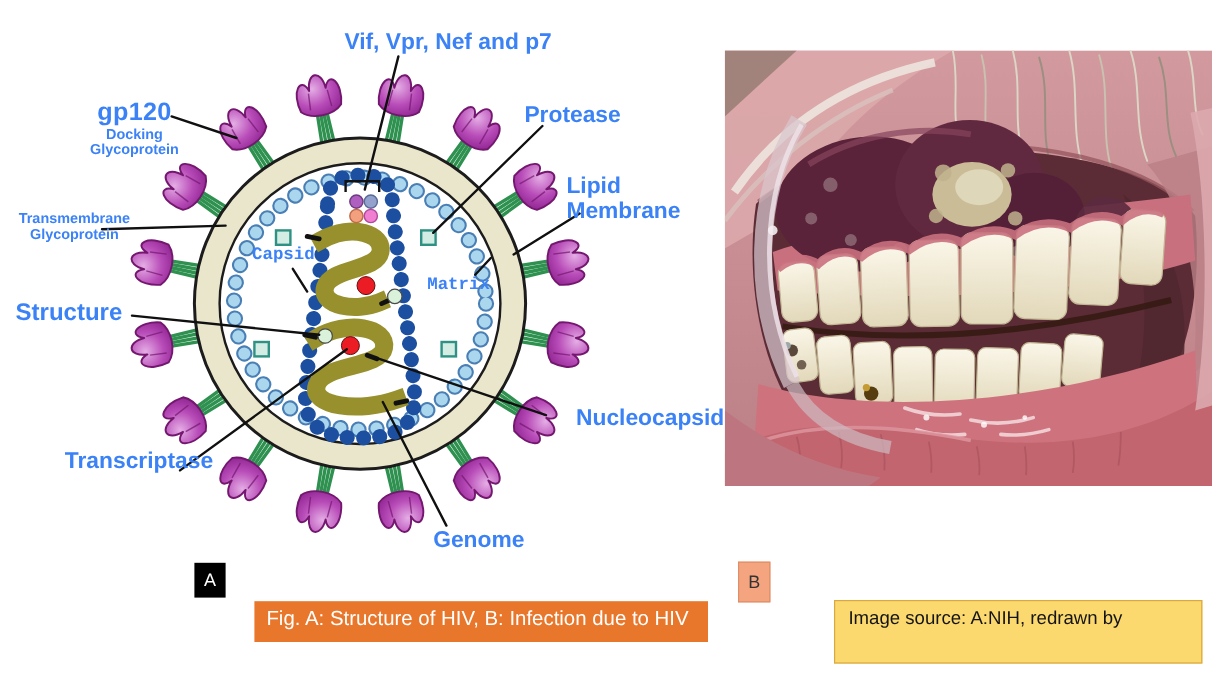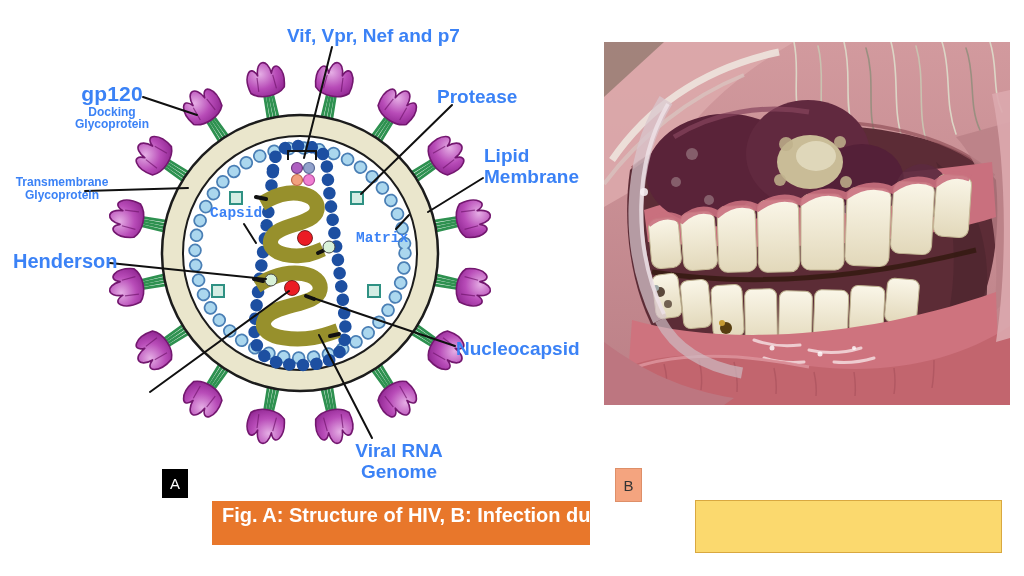--- a/index.html
+++ b/index.html
@@ -25,23 +25,23 @@
     background:#000;color:#fff;font-size:15px;font-weight:400;
     display:flex;align-items:center;justify-content:center;
   }
   .panel-b{
     position:absolute;left:615px;top:468px;width:27px;height:34px;
     background:var(--salmon);border:1px solid var(--salmon_border);
     color:#333;font-size:15px;display:flex;align-items:center;justify-content:center;
     box-sizing:border-box;
   }
   .caption-bar{
-    position:absolute;left:212px;top:501px;width:378px;height:44px;
-    background:var(--orange);color:#fff;font-size:20px;line-height:29px;
-    padding-left:10px;box-sizing:border-box;white-space:nowrap;font-weight:bold;
+    position:absolute;left:212px;top:501px;width:378px;height:34px;
+    background:var(--orange);color:#fff;font-size:17px;line-height:29px;
+    padding-left:10px;box-sizing:border-box;white-space:nowrap;
   }
   .source-box{
     position:absolute;left:695px;top:500px;width:307px;height:53px;
     background:var(--gold);border:1px solid var(--gold_border);
     color:#141414;font-size:15.5px;line-height:22px;
     padding:4px 0 0 11px;box-sizing:border-box;
   }
   svg{display:block;}
 </style>
 </head>
@@ -274,35 +274,35 @@
   <div class="sz-head">gp120</div>
   <div class="sz-sub">Docking</div>
   <div class="sz-sub">Glycoprotein</div>
 </div>
 
 <div class="dlabel ctr" style="left:6px;top:176px;width:112px">
   <div class="sz-sub">Transmembrane</div>
   <div class="sz-sub">Glycoprotein</div>
 </div>
 
-<div class="dlabel sz-big" style="left:484px;top:145px">
+<div class="dlabel sz-big" style="left:472px;top:145px">
   <div>Lipid</div>
   <div>Membrane</div>
 </div>
 
-<div class="dlabel" style="left:13px;top:250px;font-size:20px">Henderson</div>
+<div class="dlabel" style="left:13px;top:250px;font-size:20px">Structure</div>
 <div class="dlabel sz-in" style="left:210px;top:205px">Capsid</div>
 <div class="dlabel sz-in" style="left:356px;top:230px">Matrix</div>
-<div class="dlabel sz-big" style="left:456px;top:338px">Nucleocapsid</div>
+<div class="dlabel sz-big" style="left:480px;top:338px">Nucleocapsid</div>
 
 <div class="dlabel sz-big" style="left:54px;top:374px">
+  <div>Transcriptase</div>
 </div>
 
 <div class="dlabel sz-big ctr" style="left:338px;top:440px;width:122px">
-  <div>Viral RNA</div>
   <div>Genome</div>
 </div>
 
 <svg class="abs" style="left:604px;top:42px" width="406" height="363" viewBox="0 0 406 363">
   <defs>
     <linearGradient id="gSkin" x1="0" y1="0" x2="0" y2="1">
       <stop offset="0%" stop-color="#D29A9E"></stop>
         <stop offset="100%" stop-color="#BB7F86"></stop>
     </linearGradient>
     <linearGradient id="gTooth" x1="0" y1="0" x2="0" y2="1">
@@ -418,13 +418,14 @@
   </g>
   <circle cx="40" cy="150" r="4" fill="#F5EEF2" opacity="0.9"></circle>
   <path d="M0,300 C40,330 80,348 130,356 L120,363 L0,363 Z" fill="#BD7680"></path>
   <path d="M388,52 C402,120 404,220 392,300 L406,296 L406,48 Z" fill="#DCA9AE" opacity="0.9"></path>
 </svg>
 
 <div class="panel-a">A</div>
 <div class="panel-b">B</div>
 <div class="caption-bar">Fig. A: Structure of HIV, B: Infection due to HIV</div>
 <div class="source-box">
+  <div>Image source: A:NIH, redrawn by</div>
 </div>
 
 </body></html>

